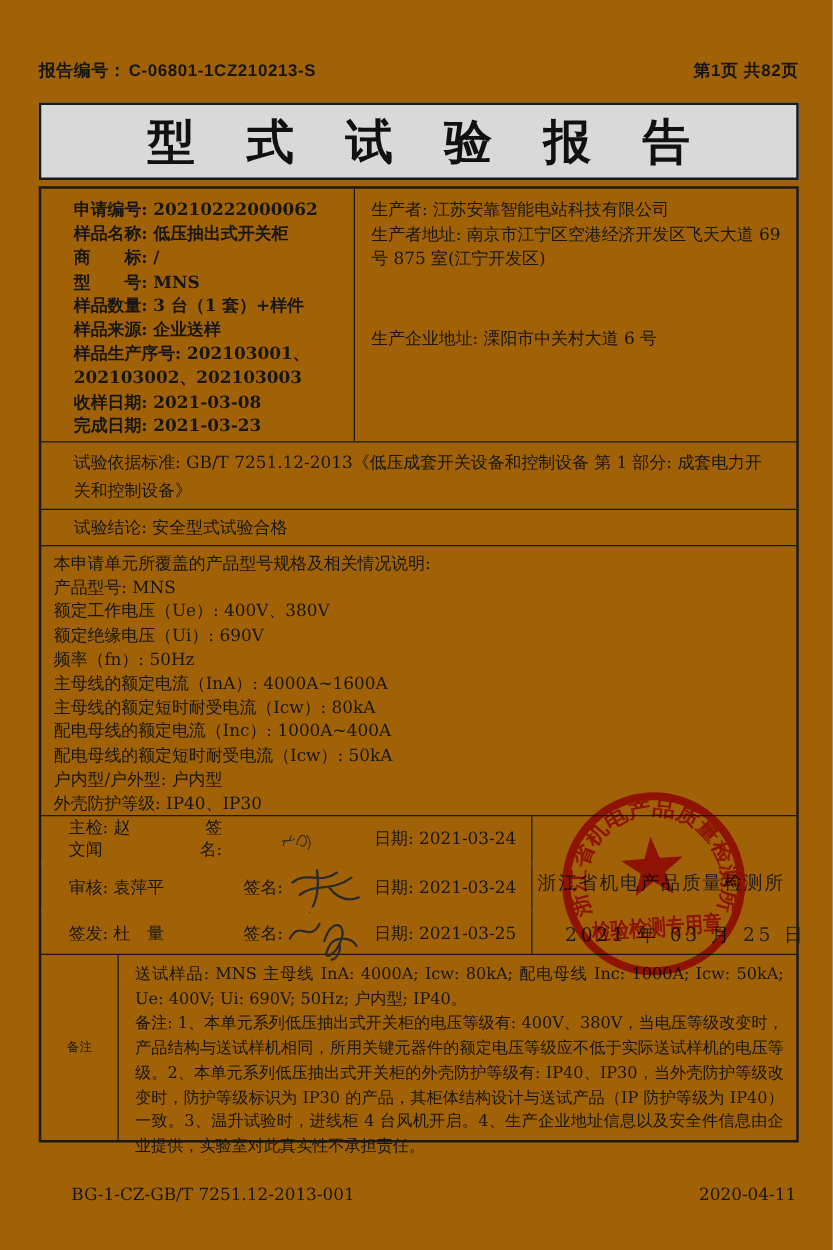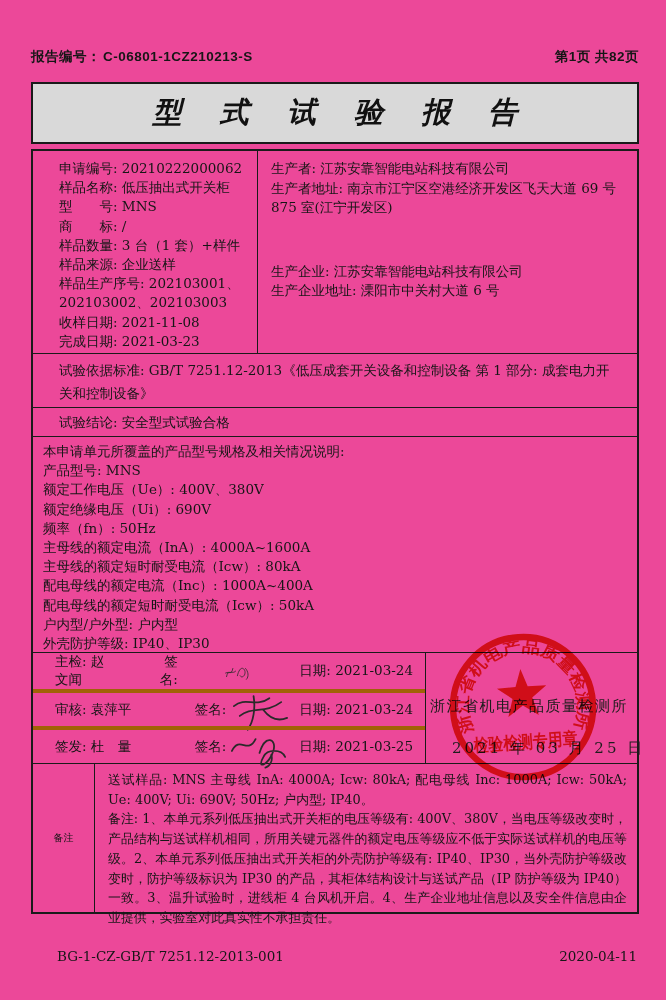--- a/index.html
+++ b/index.html
@@ -1,21 +1,21 @@
 <!DOCTYPE html>
 <html><head>
 <meta charset="utf-8">
 <style>
   * { box-sizing: border-box; }
   html,body { margin:0; padding:0; background:#9a9a9a; }
   .page {
     position: relative;
     width: 666px; height: 1000px;
     margin: 0 auto;
-    background: #ec4899;
+    background: #a16207;
     font-family: "DejaVu Serif", "Liberation Serif", serif;
     color: #161616;
     overflow: hidden;
   }
   
   .hdr {
     margin: 48px 27px 0 31px;
     display: flex; justify-content: space-between; align-items: baseline;
     font-family: "Liberation Sans", sans-serif;
     font-weight: 700; font-size: 13.5px; letter-spacing: .5px;
@@ -23,36 +23,36 @@
   .hdr .left span { margin-right: 2px; }
   
   .title-box {
     margin: 16px 27px 0 31px;
     height: 62px;
     background: #d9d9d9;
     border: 2px solid #1a1a1a;
     display: flex; align-items: center; justify-content: center;
   }
   .title-box h1 {
-    margin: 11px; font-size: 29px; font-weight: 600;
-    letter-spacing: 14px; text-indent: 14px; color:#111;font-style:italic;
+    margin: 11px; font-size: 38px; font-weight: 600;
+    letter-spacing: 14px; text-indent: 14px; color:#111;
   }
   
   .tbl {
     margin: 5px 27px 0 31px;
     border: 2px solid #1a1a1a;
     font-size: 13.5px;
   }
   .row { border-top: 1.5px solid #1a1a1a; }
   .row:first-child { border-top: none; }
   
   .info-row { display: flex; height: 202px; }
   .info-left {
-    width: 225px; border-right: 1.5px solid #1a1a1a;
-    padding: 8px 4px 0 26px; line-height: 19.2px;
+    width: 251px; border-right: 1.5px solid #1a1a1a;
+    padding: 8px 4px 0 26px; line-height: 19.2px; font-weight: bold;
   }
   .info-right { flex: 1; padding: 8px 8px 0 13px; line-height: 19.6px; }
   .spacer { height: 44px; }
   
   .standards-row { min-height: 54px; padding: 5px 18px 0 26px; line-height: 23px; }
   .conclusion-row { height: 29px; padding: 3px 18px 0 26px; line-height: 23px; }
   
   .specs-row { height: 216px; padding: 5px 10px 0 10px; line-height: 19.2px; }
   
   .sig-block { display: flex; height: 111px; }
@@ -118,33 +118,32 @@
   <div class="title-box">
     <h1>型 式 试 验 报 告</h1>
   </div>
 
   <div class="tbl">
 
     <div class="row info-row">
       <div class="info-left">
         <div>申请编号: 20210222000062</div>
         <div>样品名称: 低压抽出式开关柜</div>
+        <div>商　　标: /</div>
         <div>型　　号: MNS</div>
-        <div>商　　标: /</div>
         <div>样品数量: 3 台（1 套）+样件</div>
         <div>样品来源: 企业送样</div>
         <div>样品生产序号: 202103001、202103002、202103003</div>
-        <div>收样日期: 2021-11-08</div>
+        <div>收样日期: 2021-03-08</div>
         <div>完成日期: 2021-03-23</div>
       </div>
       <div class="info-right">
         <div>生产者: 江苏安靠智能电站科技有限公司</div>
         <div>生产者地址: 南京市江宁区空港经济开发区飞天大道 69 号 875 室(江宁开发区)</div>
         <div class="spacer"></div>
-        <div>生产企业: 江苏安靠智能电站科技有限公司</div>
         <div>生产企业地址: 溧阳市中关村大道 6 号</div>
       </div>
     </div>
 
     <div class="row standards-row">试验依据标准: GB/T 7251.12-2013《低压成套开关设备和控制设备 第 1 部分: 成套电力开关和控制设备》</div>
 
     <div class="row conclusion-row">试验结论: 安全型式试验合格</div>
 
     <div class="row specs-row">
       <div>本申请单元所覆盖的产品型号规格及相关情况说明:</div>

